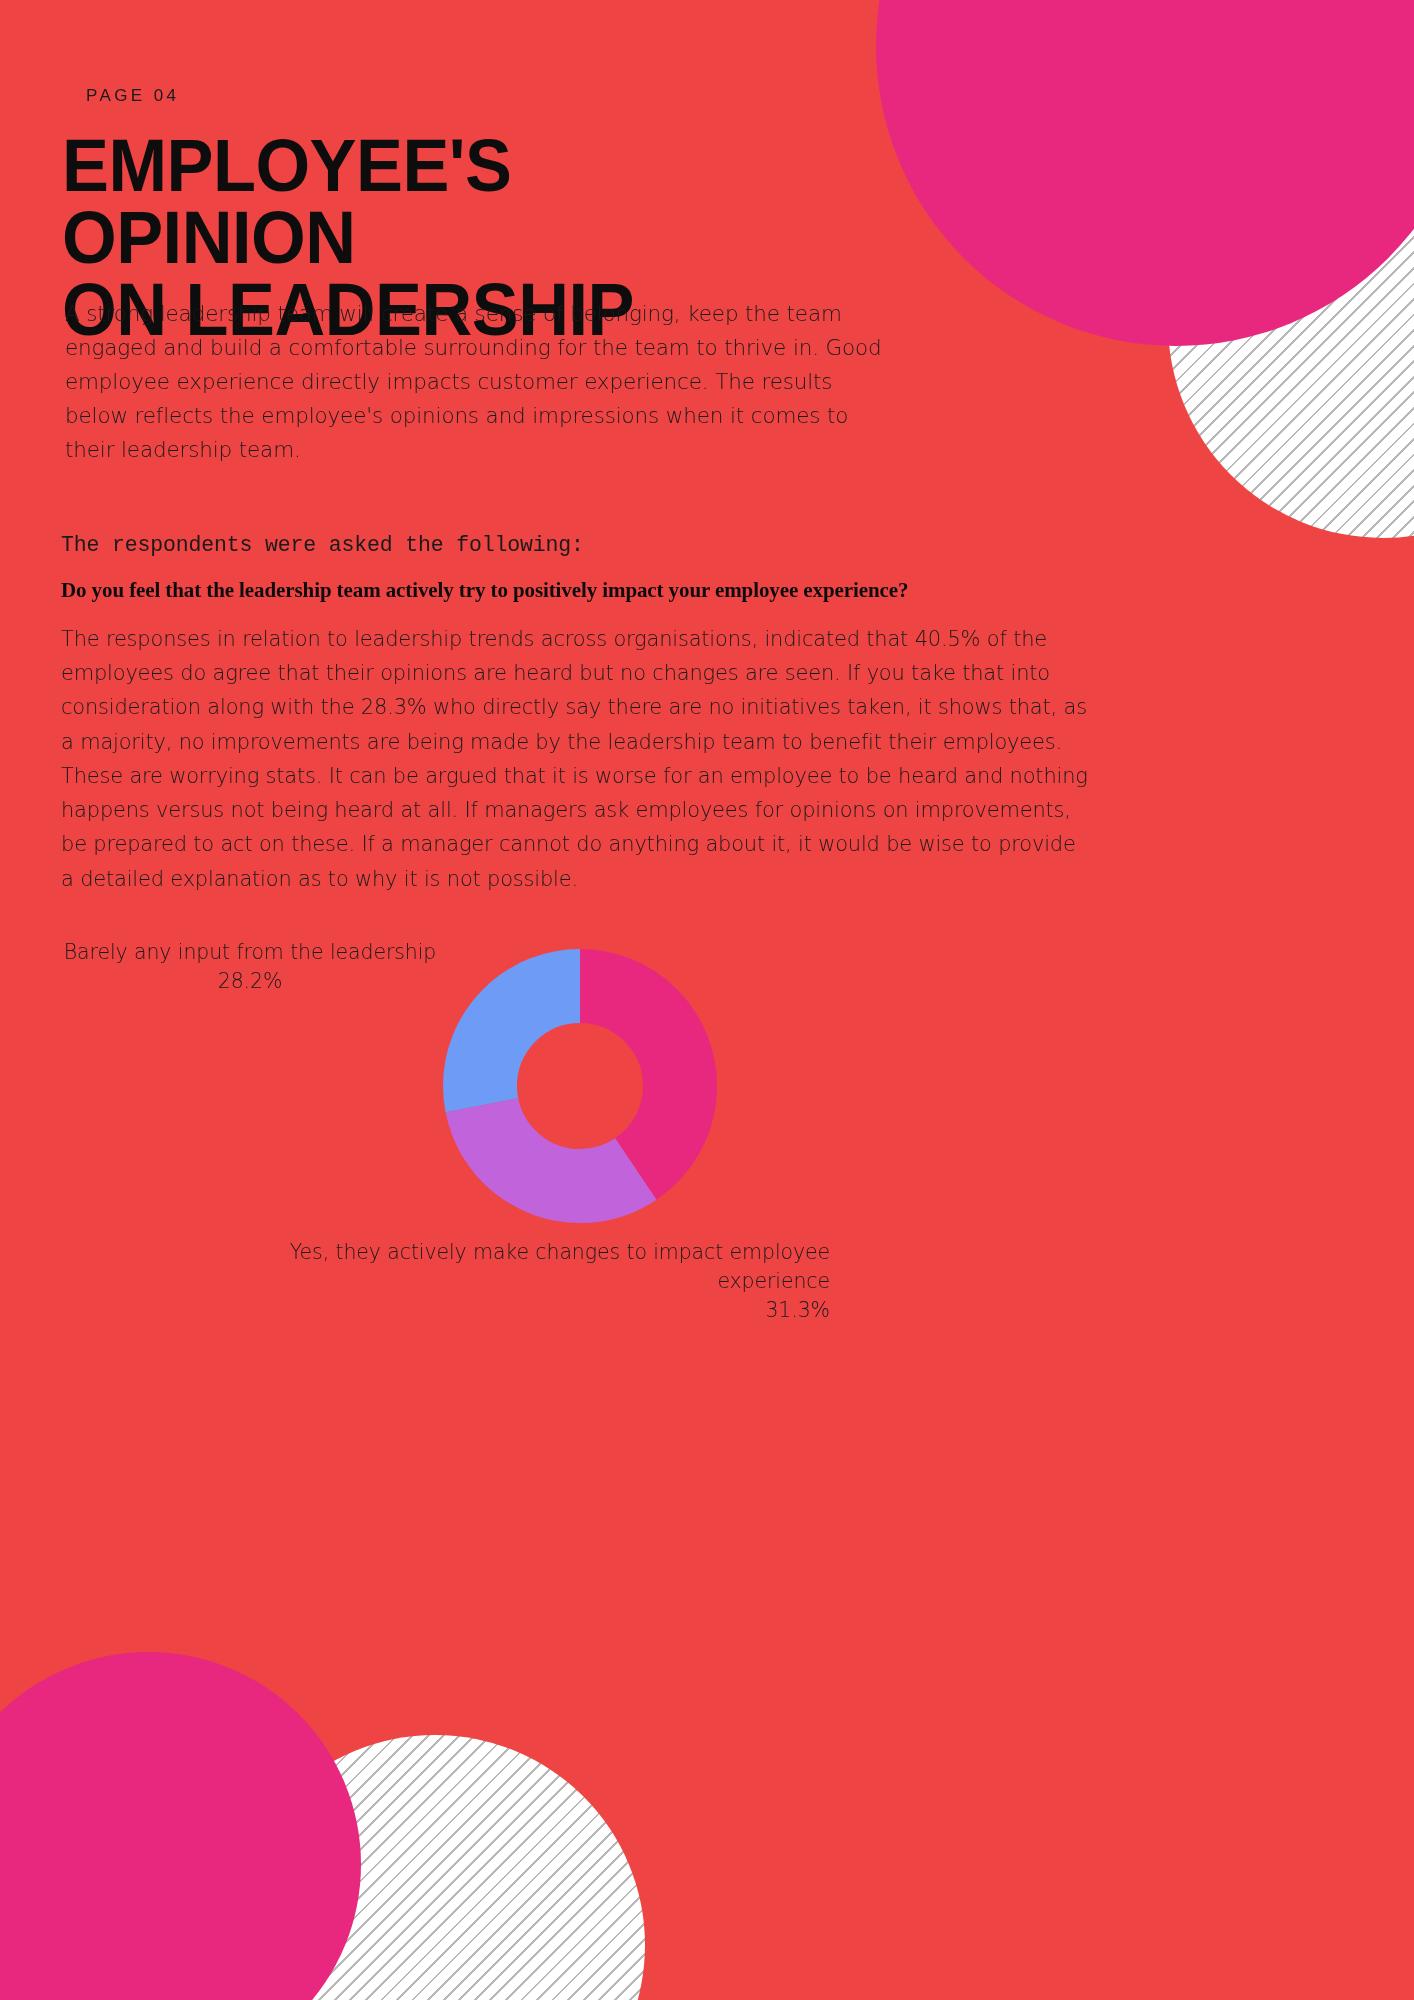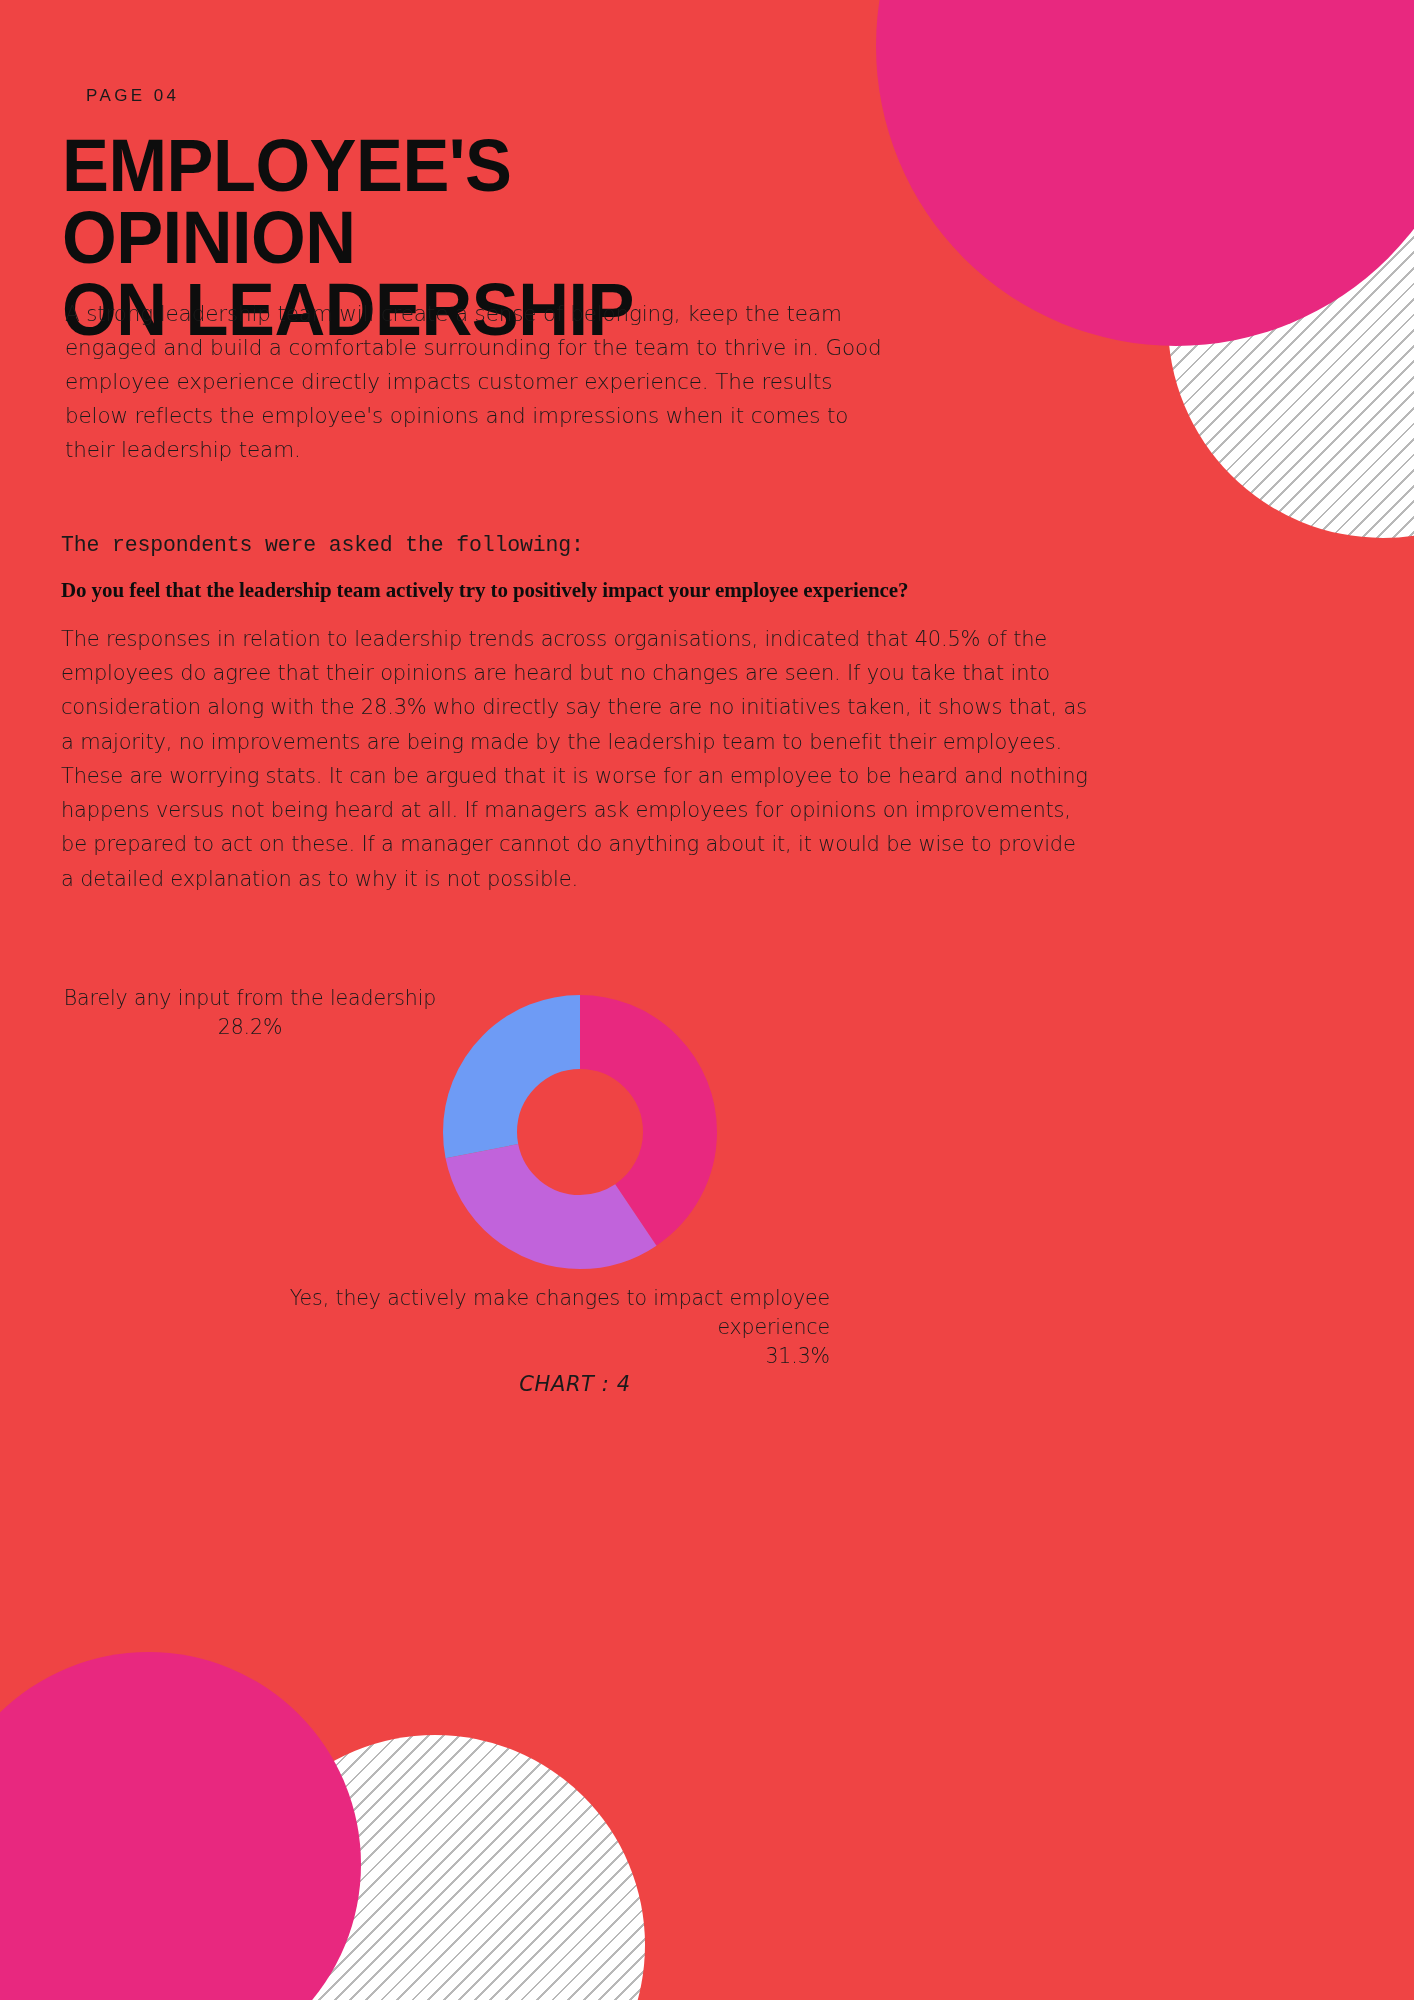--- a/index.html
+++ b/index.html
@@ -158,21 +158,21 @@
     color: #1a1a1a;
     font-family: "DejaVu Sans", sans-serif;
     font-weight: 300;
     letter-spacing: -0.2px;
   }
 
   
   .chart-area {
     position: absolute;
     left: 0;
-    top: 972px;
+    top: 926px;
     width: 1374px;
     height: 820px;
   }
 
   .donut-wrap {
     position: absolute;
     left: 430px;
     top: 10px;
     width: 300px;
     height: 300px;
@@ -275,18 +275,17 @@
           </g>
         </svg>
       </div>
 
 
       <div class="label label-bottom">
         <span>Yes, they actively make changes to impact employee experience</span><br>
         <span>31.3%</span>
       </div>
 
-      <div class="chart-caption">CHART : 4</div>
 
     </div>
 
   </div>
 </div>
 
 </body></html>

